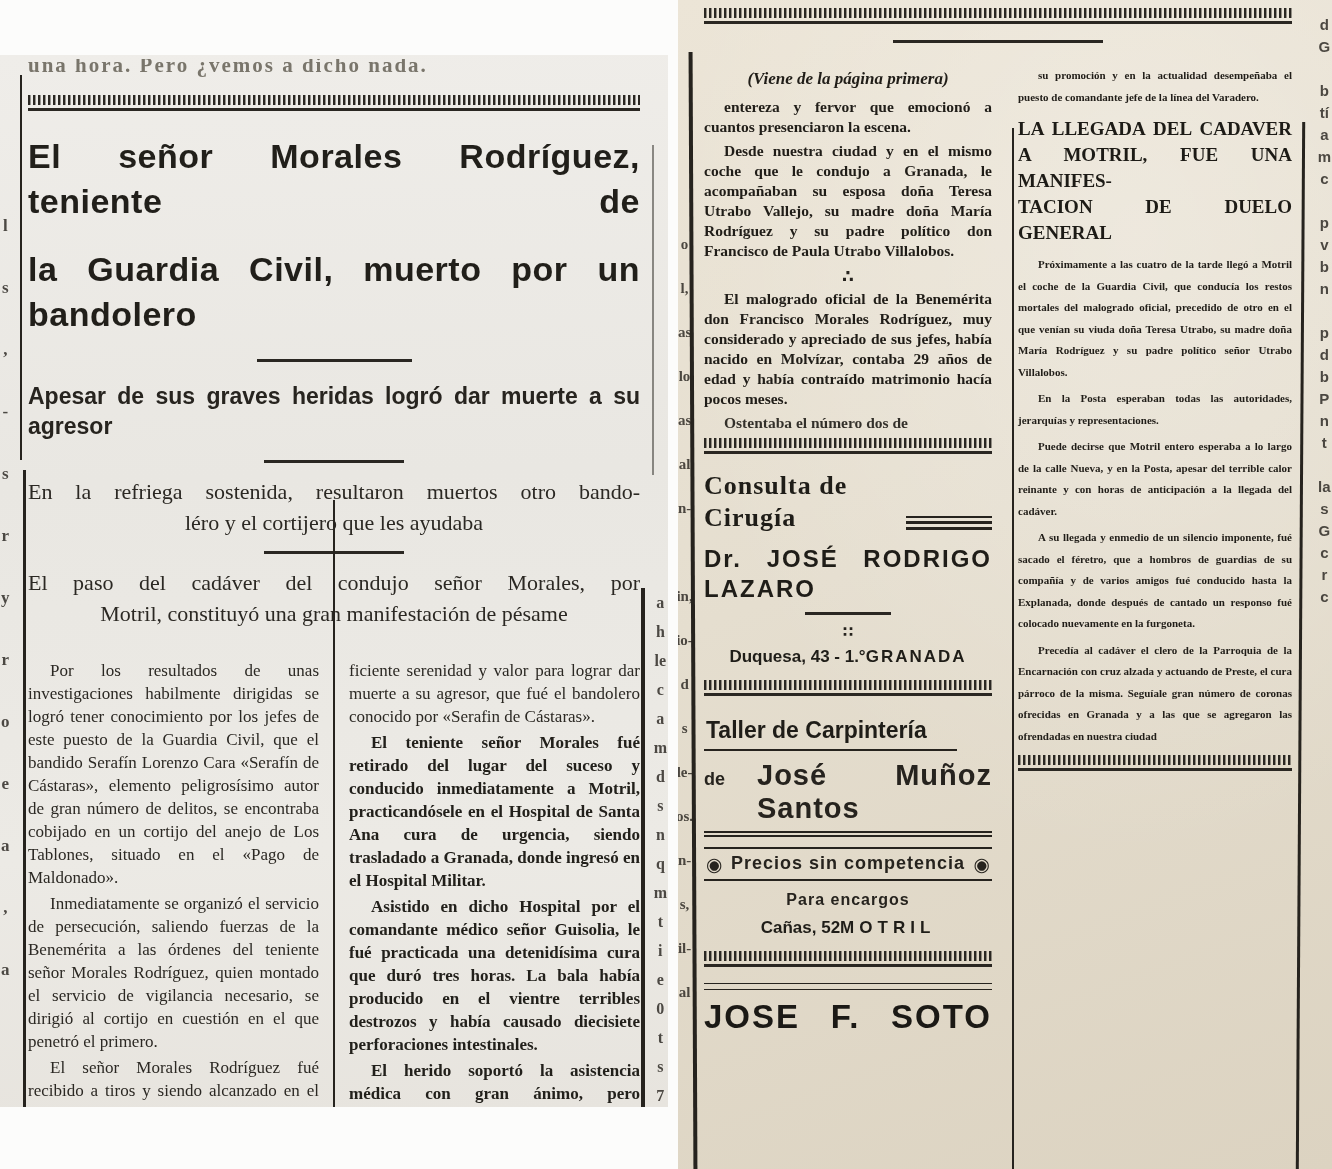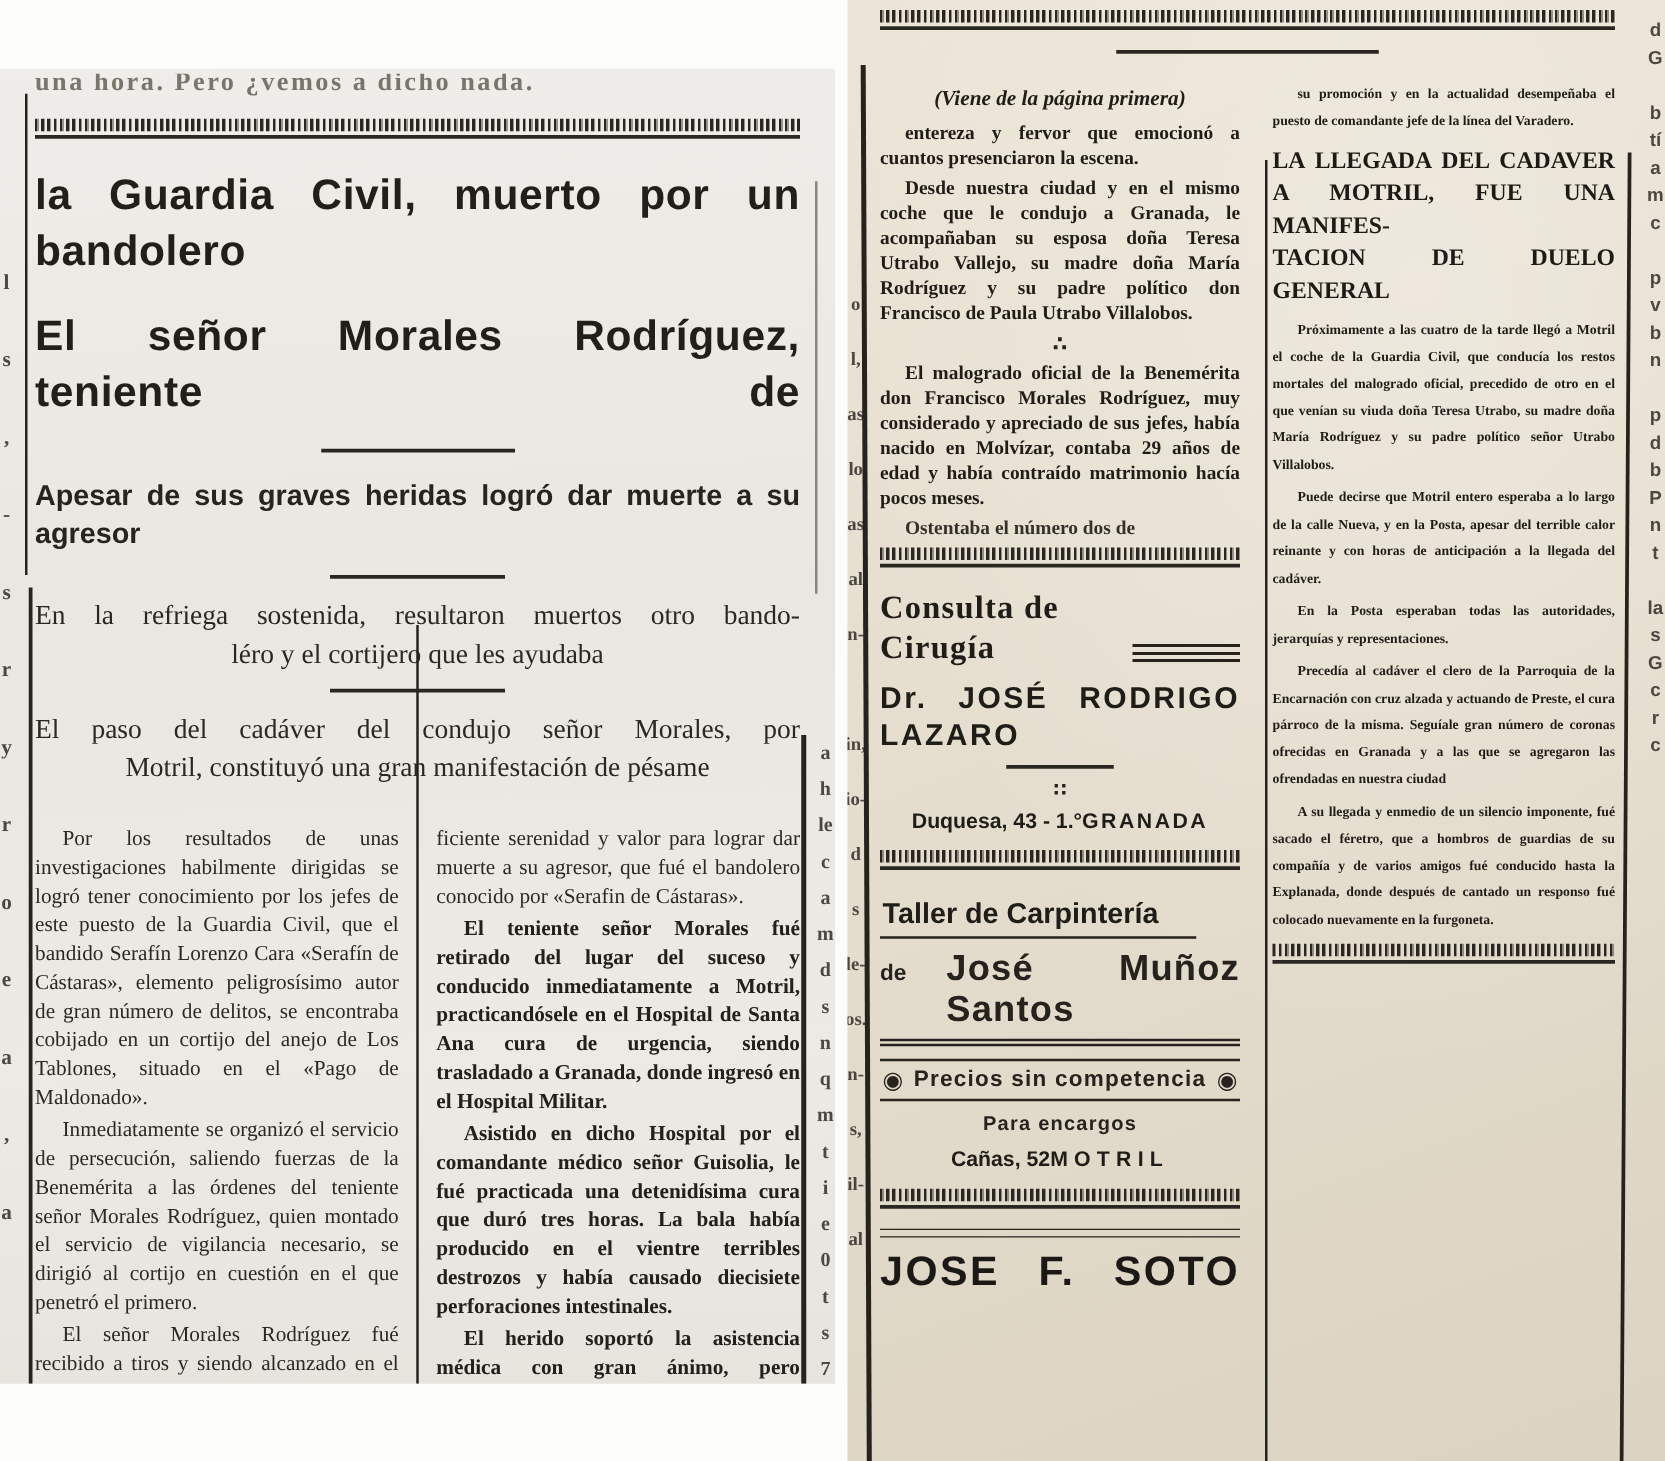--- a/index.html
+++ b/index.html
@@ -165,22 +165,22 @@
 
   <div class="content">
     <div class="top-frag">
       <span>una hora. Pero ¿vemos a dicho    nada.</span>
     </div>
 
     <div class="band">
         <div class="hatch"></div>
       </div>
 
+    <h1 class="hl">El señor Morales Rodríguez, teniente de</h1>
     <h1 class="hl">la Guardia Civil, muerto por un bandolero</h1>
-    <h1 class="hl">El señor Morales Rodríguez, teniente de</h1>
 
     <div class="r r1"></div>
 
     <h2 class="sub">Apesar de sus graves heridas logró dar muerte a su agresor</h2>
 
     <div class="r r2"></div>
 
     <div class="deck">
       <div class="dl1">En la refriega sostenida, resultaron muertos otro bando-</div>
       <div class="dl2">léro y el cortijero que les ayudaba</div>
@@ -321,24 +321,24 @@
 
         </div>
       </div>
 
       <div class="colB">
         <p class="rbody noind">su promoción y en la actualidad desempeñaba el puesto de comandante jefe de la línea del Varadero.</p>
         <h3 class="subhead2">LA LLEGADA DEL CADAVER
 A MOTRIL, FUE UNA MANIFES-
 TACION DE DUELO GENERAL</h3>
         <p class="rbody">Próximamente a las cuatro de la tarde llegó a Motril el coche de la Guardia Civil, que conducía los restos mortales del malogrado oficial, precedido de otro en el que venían su viuda doña Teresa Utrabo, su madre doña María Rodríguez y su padre político señor Utrabo Villalobos.</p>
+        <p class="rbody">En la Posta esperaban todas las autoridades, jerarquías y representaciones.</p>
         <p class="rbody">Puede decirse que Motril entero esperaba a lo largo de la calle Nueva, y en la Posta, apesar del terrible calor reinante y con horas de anticipación a la llegada del cadáver.</p>
-        <p class="rbody">En la Posta esperaban todas las autoridades, jerarquías y representaciones.</p>
+        <p class="rbody">A su llegada y enmedio de un silencio imponente, fué sacado el féretro, que a hombros de guardias de su compañía y de varios amigos fué conducido hasta la Explanada, donde después de cantado un responso fué colocado nuevamente en la furgoneta.</p>
         <p class="rbody">Precedía al cadáver el clero de la Parroquia de la Encarnación con cruz alzada y actuando de Preste, el cura párroco de la misma. Seguíale gran número de coronas ofrecidas en Granada y a las que se agregaron las ofrendadas en nuestra ciudad</p>
-        <p class="rbody">A su llegada y enmedio de un silencio imponente, fué sacado el féretro, que a hombros de guardias de su compañía y de varios amigos fué conducido hasta la Explanada, donde después de cantado un responso fué colocado nuevamente en la furgoneta.</p>
         <div class="band">
             <div class="hatch"></div>
           </div>
       </div>
     </div>
   </div>
 
   <div class="vr" style="left:334px;top:128px;height:1041px;"></div>
   <div class="vr" style="left:621px;top:122px;height:1047px;width:3px;transform:rotate(0.35deg);"></div>
 

